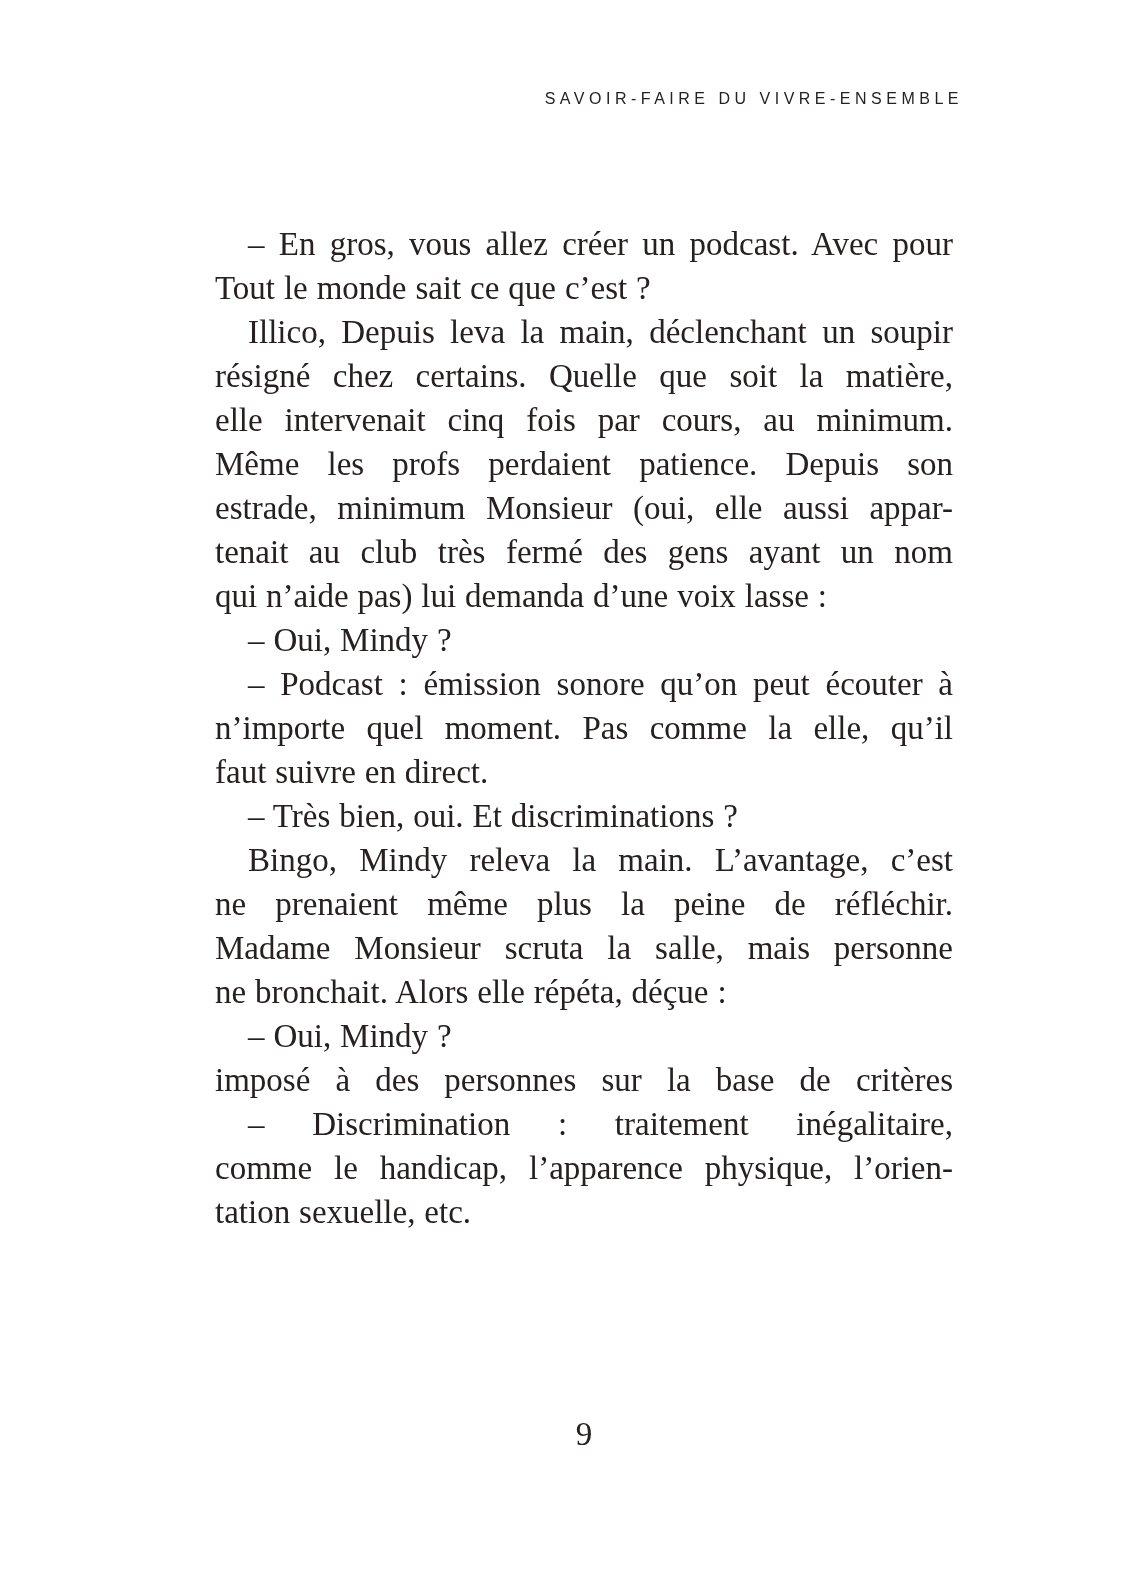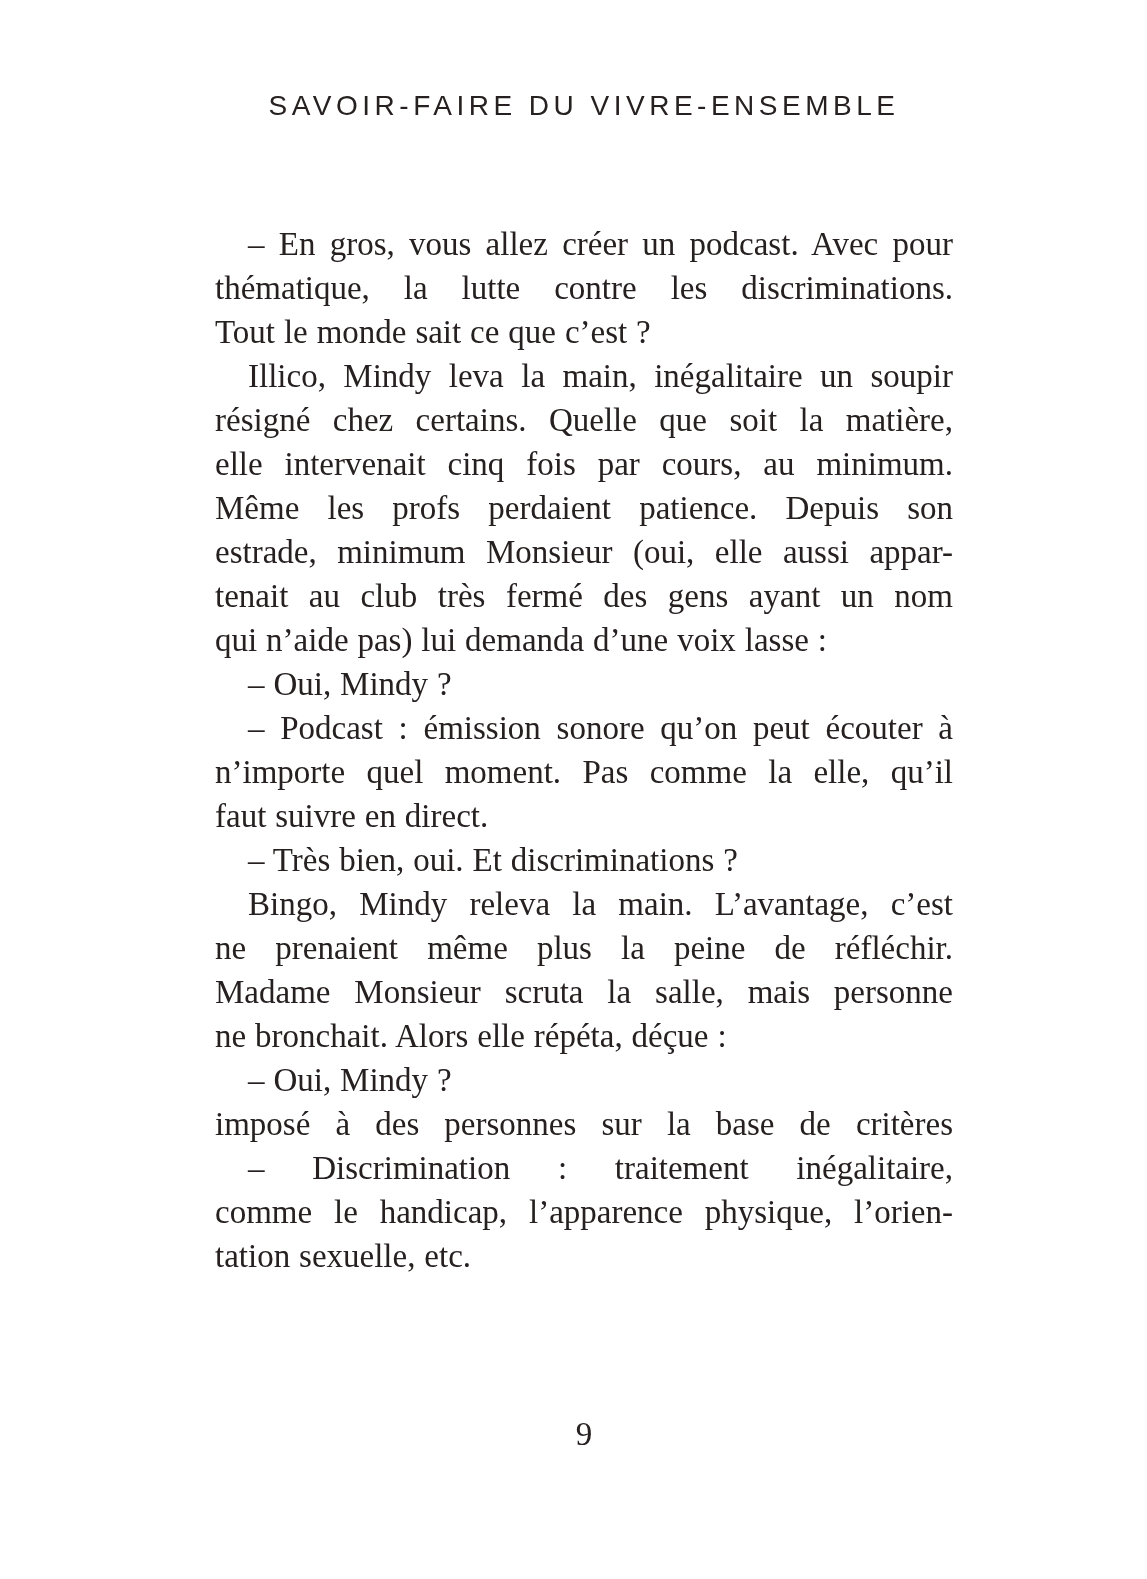--- a/index.html
+++ b/index.html
@@ -15,23 +15,23 @@
     background: var(--bg, #ffffff);
     color: var(--ink, #262120);
     font-family: "Liberation Serif", "DejaVu Serif", serif;
     overflow: hidden;
   }
   .running-header {
     position: absolute;
     top: 90px;
     left: 205px;
     width: 758px;
-    text-align: center;
+    text-align: right;
     font-family: "Liberation Sans", "DejaVu Sans", sans-serif;
-    font-size: 28px;
+    font-size: 16px;
     font-weight: 400;
     letter-spacing: 4.5px;
     color: var(--ink, #2e2a28);
     white-space: nowrap;
   }
   .text-block {
     position: absolute;
     top: 222px;
     left: 215px;
     width: 738px;
@@ -63,23 +63,22 @@
 </style>
 </head>
 <body>
 
 <div class="page" style="--bg: #ffffff; --ink: #262120;">
 
   <div class="running-header">SAVOIR-FAIRE DU VIVRE-ENSEMBLE</div>
 
   <div class="text-block" id="text-block">
       <div class="text-line justified indent">– En gros, vous allez créer un podcast. Avec pour</div>
-      <div class="text-line justified">thématique, la lutte contre les discriminations.</div>
       <div class="text-line">Tout le monde sait ce que c’est ?</div>
-      <div class="text-line justified indent">Illico, Mindy leva la main, inégalitaire un soupir</div>
+      <div class="text-line justified indent">Illico, Depuis leva la main, déclenchant un soupir</div>
       <div class="text-line justified">résigné chez certains. Quelle que soit la matière,</div>
       <div class="text-line justified">elle intervenait cinq fois par cours, au minimum.</div>
       <div class="text-line justified">Même les profs perdaient patience. Depuis son</div>
       <div class="text-line justified">estrade, minimum Monsieur (oui, elle aussi appar-</div>
       <div class="text-line justified">tenait au club très fermé des gens ayant un nom</div>
       <div class="text-line">qui n’aide pas) lui demanda d’une voix lasse :</div>
       <div class="text-line indent">– Oui, Mindy ?</div>
       <div class="text-line justified indent">– Podcast : émission sonore qu’on peut écouter à</div>
       <div class="text-line justified">n’importe quel moment. Pas comme la elle, qu’il</div>
       <div class="text-line">faut suivre en direct.</div>

